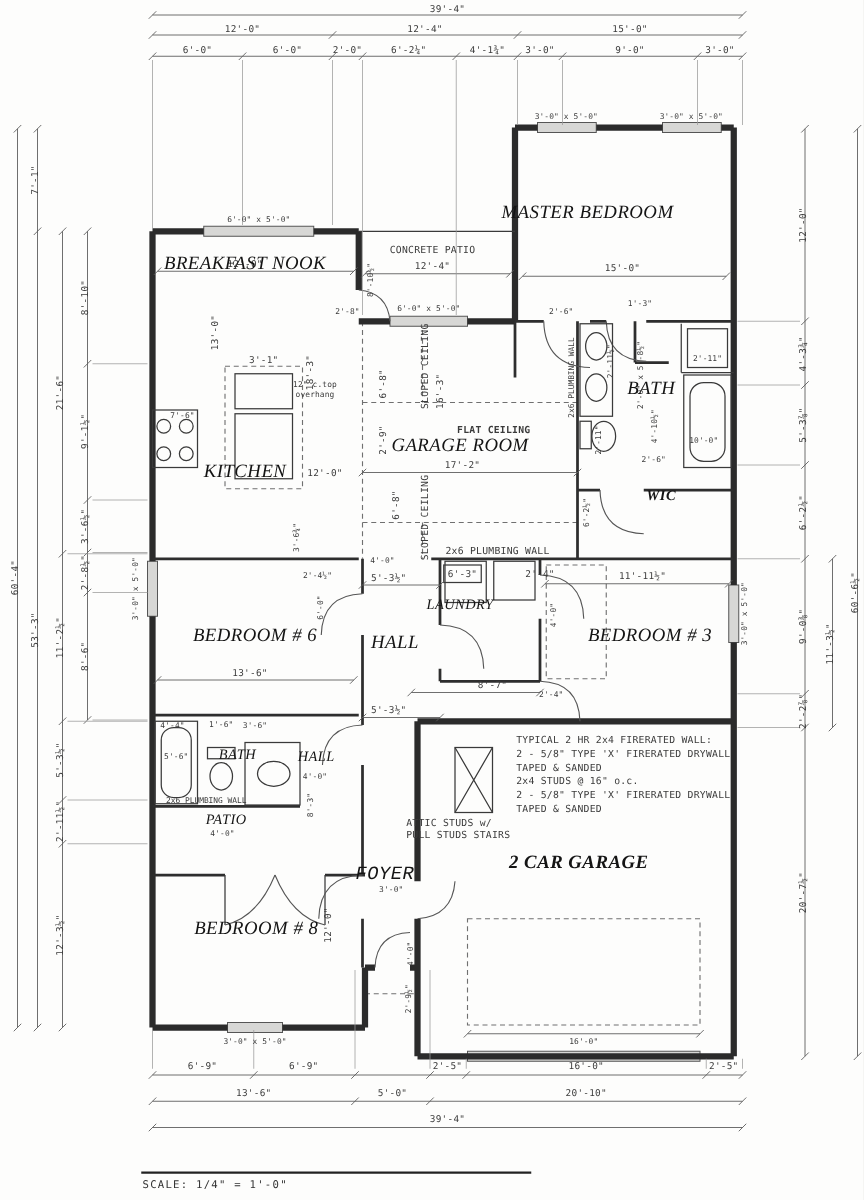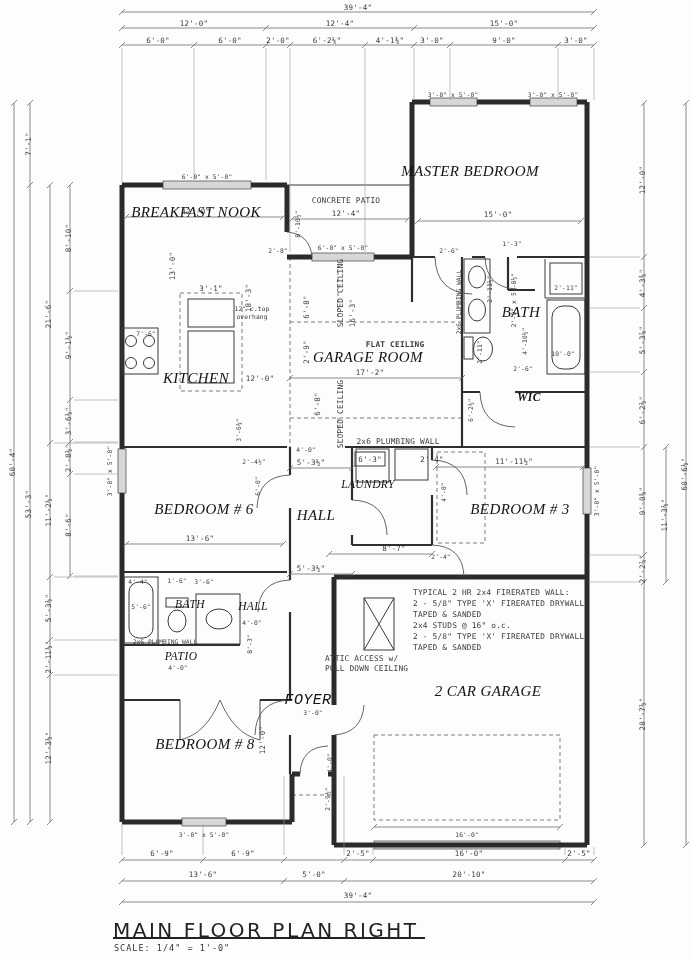--- a/index.html
+++ b/index.html
@@ -249,35 +249,34 @@
       <span class="lbl room" style="left: 529px; top: 397px; font-weight: bold;">WIC</span>
       <span class="lbl room" style="left: 368px; top: 484px;">LAUNDRY</span>
       <span class="lbl roomlg" style="left: 316px; top: 515px;">HALL</span>
       <span class="lbl roomlg" style="left: 204px; top: 509px;">BEDROOM # 6</span>
       <span class="lbl roomlg" style="left: 520px; top: 509px;">BEDROOM # 3</span>
       <span class="lbl room" style="left: 190px; top: 604px;">BATH</span>
       <span class="lbl room" style="left: 253px; top: 606px;">HALL</span>
       <span class="lbl room" style="left: 181px; top: 656px;">PATIO</span>
       <span class="lbl roomlg" style="left: 308px; top: 700px; font-family: Liberation Mono, monospace;">FOYER</span>
       <span class="lbl roomlg" style="left: 205px; top: 744px;">BEDROOM # 8</span>
-      <span class="lbl roomlg" style="left: 488px; top: 691px;">2 CAR GARAGE</span>
+      <span class="lbl roomlg" style="left: 463px; top: 691px; font-weight: bold;">2 CAR GARAGE</span>
       <span class="lbl note" style="left: 346px; top: 200px;">CONCRETE PATIO</span>
       <span class="lbl note" style="left: 395px; top: 344px; font-weight: bold;">FLAT CEILING</span>
       <span class="lbl note rot" style="left: 340px; top: 293px;">SLOPED CEILING</span>
       <span class="lbl note rot" style="left: 340px; top: 414px;">SLOPED CEILING</span>
       <span class="lbl note" style="left: 398px; top: 441px;">2x6 PLUMBING WALL</span>
       <span class="lbl notesm rot" style="left: 458px; top: 302px;">2x6 PLUMBING WALL</span>
       <span class="lbl notesm" style="left: 165px; top: 641px;">2x6 PLUMBING WALL</span>
       <span class="lbl note la" style="left: 413px; top: 592px;">TYPICAL 2 HR 2x4 FIRERATED WALL:</span>
       <span class="lbl note la" style="left: 413px; top: 603px;">2 - 5/8" TYPE 'X' FIRERATED DRYWALL</span>
       <span class="lbl note la" style="left: 413px; top: 614px;">TAPED &amp; SANDED</span>
       <span class="lbl note la" style="left: 413px; top: 625px;">2x4 STUDS @ 16" o.c.</span>
       <span class="lbl note la" style="left: 413px; top: 636px;">2 - 5/8" TYPE 'X' FIRERATED DRYWALL</span>
       <span class="lbl note la" style="left: 413px; top: 647px;">TAPED &amp; SANDED</span>
-      <span class="lbl note la" style="left: 325px; top: 658px;">ATTIC ACCESS w/</span>
-      <span class="lbl note la" style="left: 325px; top: 668px;">PULL DOWN CEILING</span>
+      <span class="lbl note la" style="left: 325px; top: 658px;">ATTIC STUDS w/</span>
+      <span class="lbl note la" style="left: 325px; top: 668px;">PULL STUDS STAIRS</span>
       <span class="lbl dimsm" style="left: 252px; top: 308px;">12" c.top</span>
       <span class="lbl dimsm" style="left: 252px; top: 316px;">overhang</span>
     </div>
 
-  <div class="title-text">MAIN FLOOR PLAN RIGHT</div>
   <div class="scale-text">SCALE: 1/4" = 1'-0"</div>
 </div>
 
 </body></html>

